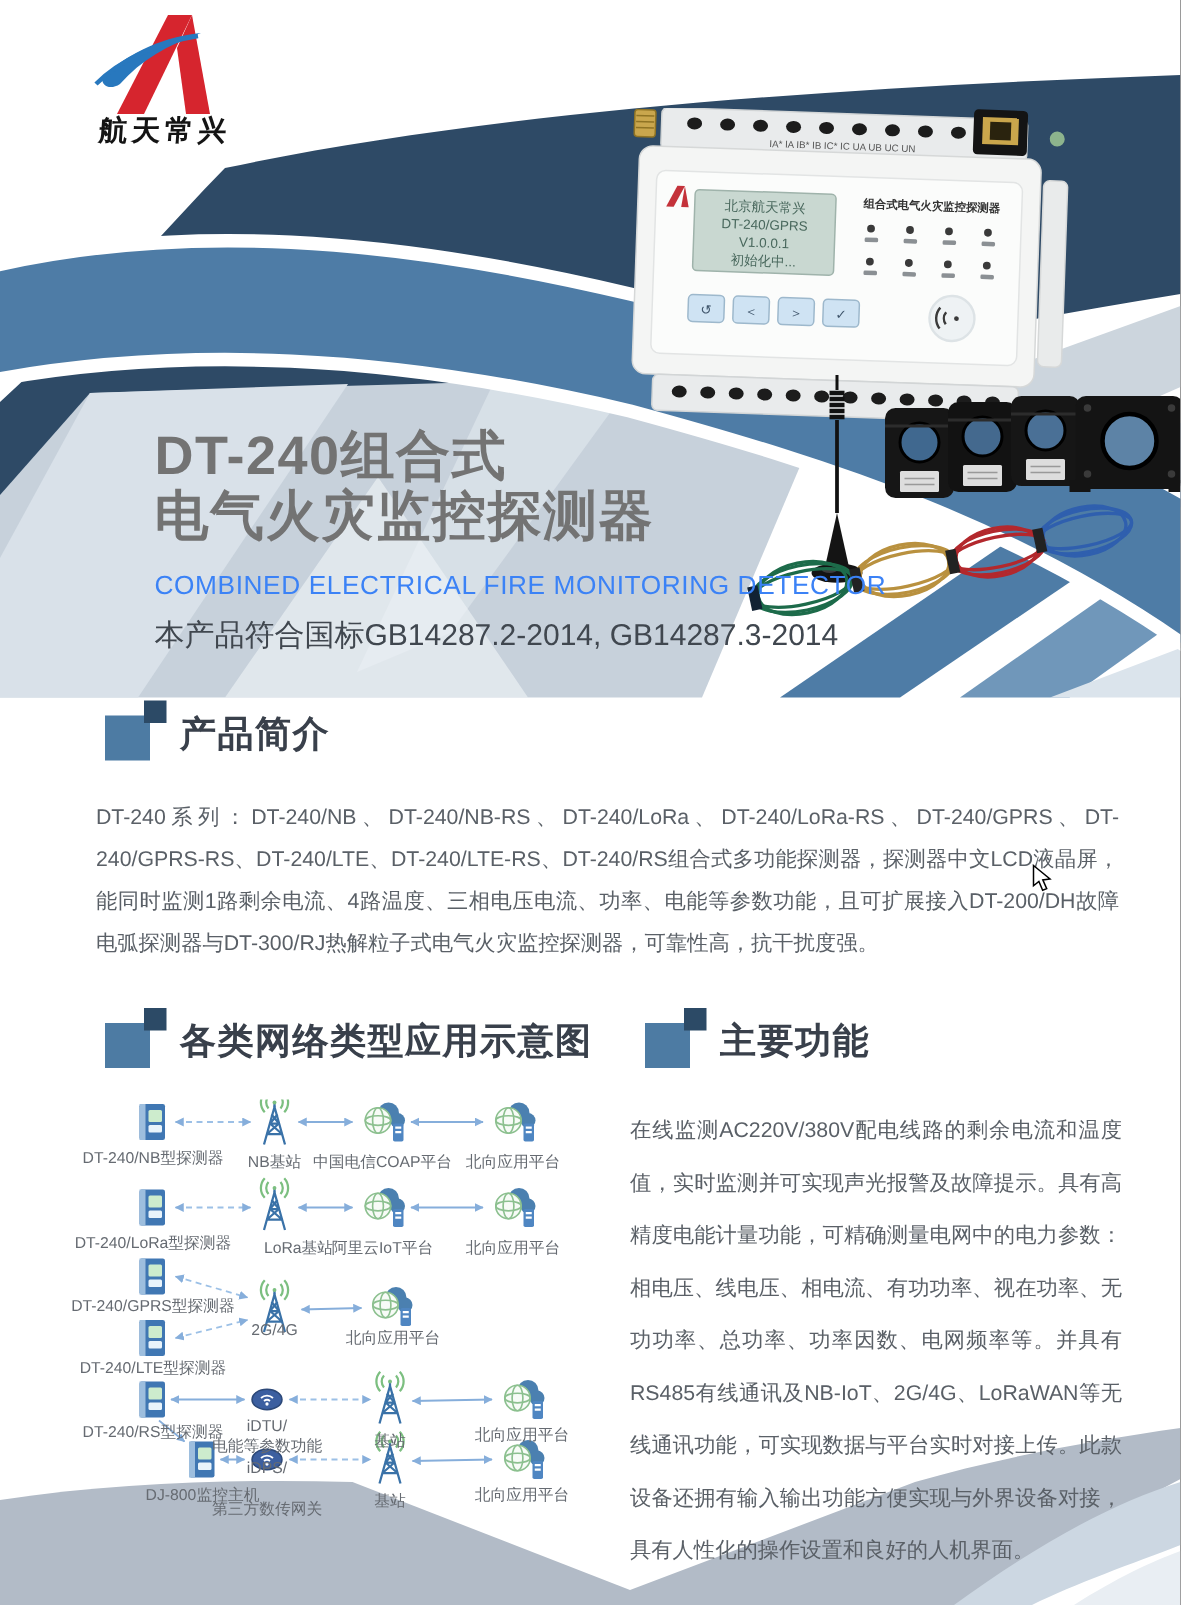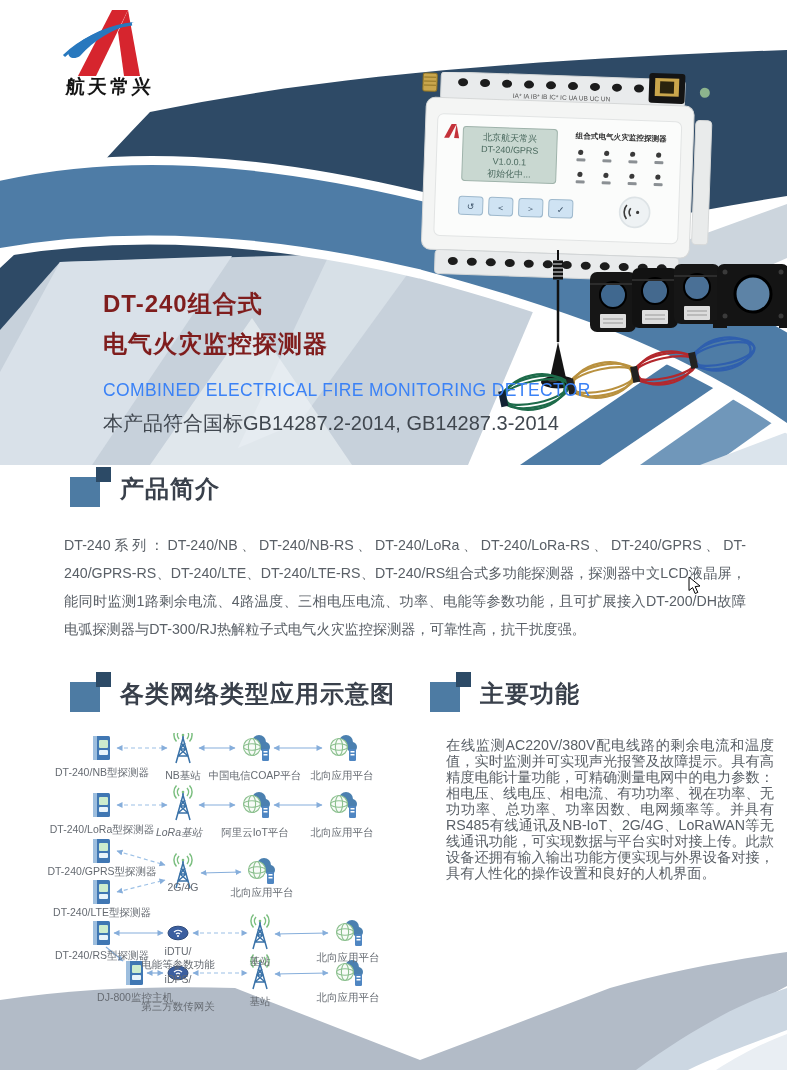--- a/index.html
+++ b/index.html
@@ -14,35 +14,35 @@
 
   
   .logo{position:absolute;left:50px;top:6px;width:120px;}
   .logo-text{
     margin-top:-6px;text-align:center;font-weight:900;font-size:19px;color:#141414;
     letter-spacing:3px;transform:skewX(-4deg);font-family:"Liberation Serif","DejaVu Serif",serif;
   }
 
   
   .hero{position:absolute;left:103px;top:284px;color:#3e4551;z-index:6;}
-  .hero h1{margin:0;font-size:24px;line-height:40px;font-weight:bold;letter-spacing:1px;color:#7f1d1d;}
+  .hero h1{margin:0;font-size:36px;line-height:40px;font-weight:bold;letter-spacing:1px;color:#737373;}
   .hero .en{margin-top:16px;font-size:17.5px;letter-spacing:.4px;color:#3b82f6;font-weight:500;}
   .hero .gb{margin-top:9px;font-size:20px;color:#40474f;}
 
   
   .sec-head{position:absolute;z-index:6;}
   .sq-big{position:absolute;left:0;top:10px;width:30px;height:30px;background:#4d7ba3;}
   .sq-small{position:absolute;left:26px;top:0;width:15px;height:15px;background:#2c4a66;}
   .sec-title{position:absolute;left:50px;top:6px;font-size:24px;font-weight:bold;color:#39404b;letter-spacing:1px;white-space:nowrap;}
 
   .body-text{
     position:absolute;font-size:14.2px;color:#5a6067;text-align:justify;z-index:6;
     line-height:28px;
   }
-  .features-text{line-height:16px;margin-left:26px;}
+  .features-text{line-height:35px;}
 
   
   .diagram{position:absolute;left:55px;top:733px;width:365px;height:300px;z-index:6;}
   .dlabel{
     position:absolute;transform:translateX(-50%);font-size:10.5px;color:#666b72;
     white-space:nowrap;line-height:13px;
   }
 
   .cursor{position:absolute;left:688px;top:576px;z-index:20;}
 </style>
@@ -371,21 +371,21 @@
       <line x1="138" y1="240" x2="192" y2="240" stroke="#9cc0e6" stroke-width="1.2" stroke-dasharray="4 3" marker-start="url(#ah)" marker-end="url(#ah)"></line>
       <line x1="220" y1="241" x2="273" y2="240" stroke="#86aedb" stroke-width="1.2" marker-start="url(#ah)" marker-end="url(#ah)"></line>
     </svg>
 
     <span class="dlabel" style="left:47px;top:33px;">DT-240/NB型探测器</span>
     <span class="dlabel" style="left:128px;top:36px;">NB基站</span>
     <span class="dlabel" style="left:200px;top:36px;">中国电信COAP平台</span>
     <span class="dlabel" style="left:287px;top:36px;">北向应用平台</span>
 
     <span class="dlabel" style="left:47px;top:90px;">DT-240/LoRa型探测器</span>
-    <span class="dlabel" style="left:124px;top:93px;font-style:italic;">LoRa基站</span>
+    <span class="dlabel" style="left:144px;top:93px;">LoRa基站</span>
     <span class="dlabel" style="left:200px;top:93px;">阿里云IoT平台</span>
     <span class="dlabel" style="left:287px;top:93px;">北向应用平台</span>
 
     <span class="dlabel" style="left:47px;top:132px;">DT-240/GPRS型探测器</span>
     <span class="dlabel" style="left:47px;top:173px;">DT-240/LTE型探测器</span>
     <span class="dlabel" style="left:128px;top:148px;">2G/4G</span>
     <span class="dlabel" style="left:207px;top:153px;">北向应用平台</span>
 
     <span class="dlabel" style="left:47px;top:216px;">DT-240/RS型探测器</span>
     <span class="dlabel" style="left:123px;top:212px;">iDTU/</span>

